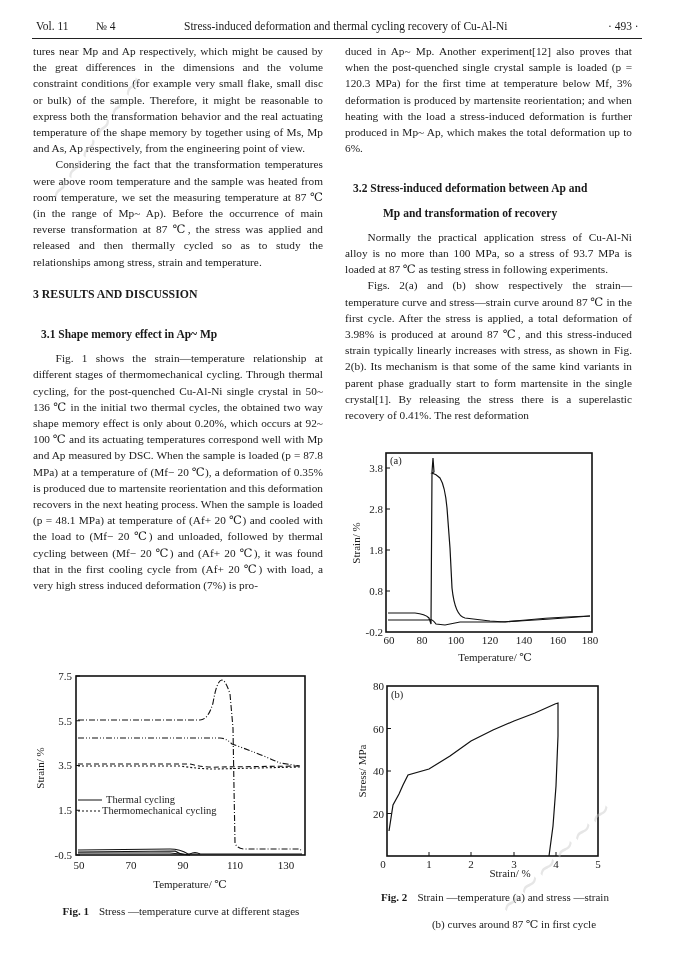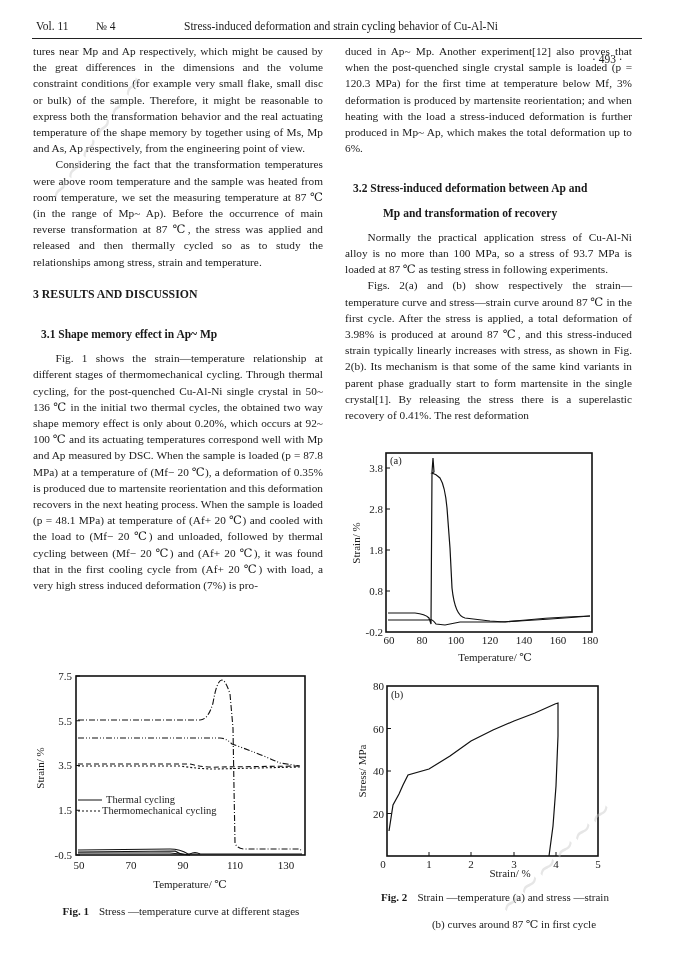--- a/index.html
+++ b/index.html
@@ -22,22 +22,22 @@
   svg text { font-family:"Liberation Serif", "DejaVu Serif", serif; fill:#1a1a1a; }
   .watermark { position:absolute; color:#c8c8c8; font-size:30px; opacity:0.45;
                font-family:"DejaVu Sans", sans-serif; white-space:nowrap; pointer-events:none; }
 </style>
 </head>
 <body>
 
 <div class="header">
   <span style="left:4px;">Vol. 11</span>
   <span style="left:64px;">№ 4</span>
-  <span style="left:152px;">Stress-induced deformation and strain cycling behavior of Cu-Al-Ni</span>
-  <span style="left:560px;margin-top:33px;">· 493 ·</span>
+  <span style="left:152px;">Stress-induced deformation and thermal cycling recovery of Cu-Al-Ni</span>
+  <span style="left:576px;">· 493 ·</span>
 </div>
 <div class="header-rule"></div>
 
 <div class="col" style="left:33px; top:43px; width:290px;">
   <p>tures near Mp and Ap respectively, which might be caused by the great differences in the dimensions and the volume constraint conditions (for example very small flake, small disc or bulk) of the sample. Therefore, it might be reasonable to express both the transformation behavior and the real actuating temperature of the shape memory by together using of Ms, Mp and As, Ap respectively, from the engineering point of view.</p>
   <p class="indent">Considering the fact that the transformation temperatures were above room temperature and the sample was heated from room temperature, we set the measuring temperature at 87 ℃ (in the range of Mp~ Ap). Before the occurrence of main reverse transformation at 87 ℃, the stress was applied and released and then thermally cycled so as to study the relationships among stress, strain and temperature.</p>
   <div class="gap"></div>
   <h3>3   RESULTS AND DISCUSSION</h3>
   <div class="gap"></div>
   <h4>3.1   Shape memory effect in Ap~ Mp</h4>

